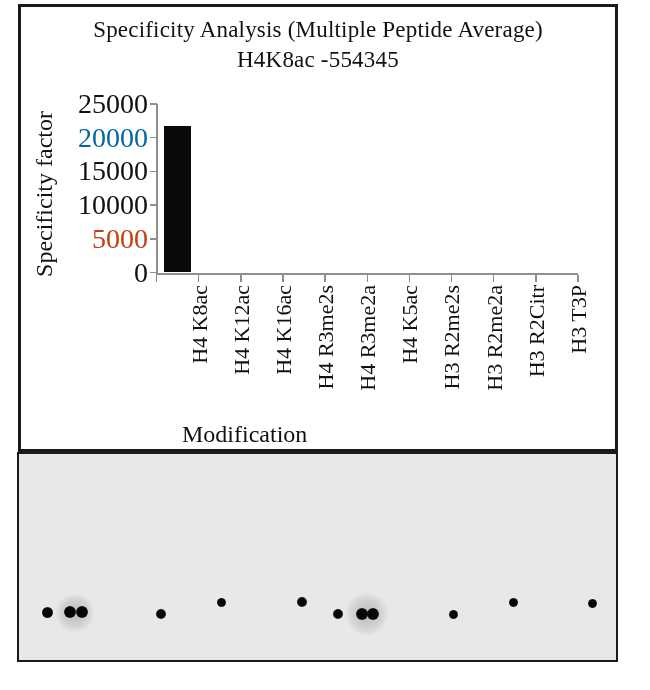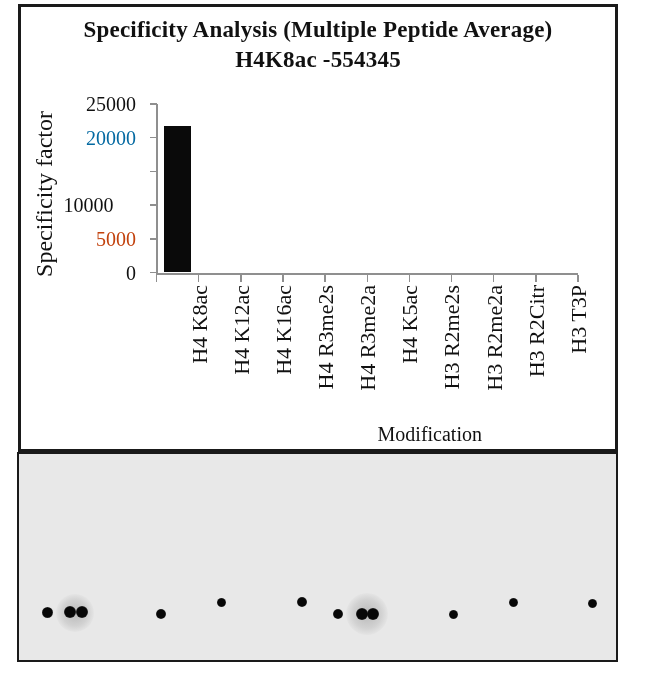--- a/index.html
+++ b/index.html
@@ -7,40 +7,40 @@
     width:650px;height:690px;position:relative;overflow:hidden;
     font-family:"Liberation Serif","DejaVu Serif",serif;color:#111;
   }
   .panel{position:absolute;box-sizing:border-box;}
   #chart-panel{
     left:18px;top:4px;width:600px;height:448px;
     border:3px solid #1a1a1a;background:#ffffff;
   }
   #chart-title{
     position:absolute;left:0;top:8px;width:100%;text-align:center;
-    font-weight:bold;font-size:23px;line-height:30px;letter-spacing:.2px;
+    font-weight:normal;font-size:23px;line-height:30px;letter-spacing:.2px;
   }
   #y-axis-title{
     position:absolute;left:23px;top:187px;width:0;height:0;overflow:visible;
   }
   #y-axis-title > span{
     position:absolute;left:-110px;top:-15px;width:220px;height:30px;
     line-height:30px;text-align:center;font-size:24px;white-space:nowrap;
     transform:rotate(-90deg);display:block;
   }
   #x-axis-title{
-    position:absolute;left:161px;top:413px;width:300px;text-align:right;
-    font-size:20px;line-height:28px;
+    position:absolute;left:161px;top:413px;width:300px;text-align:left;
+    font-size:24px;line-height:28px;
   }
   #plot{position:absolute;left:0;top:0;width:100%;height:100%;}
   .axis-line{position:absolute;background:#8f8f8f;}
   .tick{position:absolute;background:#8f8f8f;}
   .ytick-label{
-    position:absolute;width:95px;text-align:right;font-size:20px;
-    line-height:22px;left:20px;
+    position:absolute;width:95px;text-align:right;font-size:28px;
+    line-height:22px;left:32px;
   }
   .bar{position:absolute;background:#0a0a0a;}
   .cat-label{
     position:absolute;width:130px;height:22px;line-height:22px;
     text-align:right;font-size:22px;white-space:nowrap;
     transform-origin:top right;transform:rotate(-90deg);
   }
   #blot-panel{
     left:17px;top:452px;width:601px;height:210px;
     border:2.5px solid #1a1a1a;background:#e8e8e8;
@@ -60,22 +60,23 @@
     <span>Specificity factor</span>
   </div>
   <div id="plot">
       <div class="axis-line" style="left: 134.5px; top: 97px; width: 2px; height: 170.5px; background: rgb(143, 143, 143);"></div>
       <div class="axis-line" style="left: 135.5px; top: 265.5px; width: 421.5px; height: 2px; background: rgb(143, 143, 143);"></div>
       <div class="tick" style="left: 128.5px; top: 264.75px; width: 7px; height: 1.5px; background: rgb(143, 143, 143);"></div>
       <div class="ytick-label" style="top: 254.5px; color: rgb(17, 17, 17);">0</div>
       <div class="tick" style="left: 128.5px; top: 231.05px; width: 7px; height: 1.5px; background: rgb(143, 143, 143);"></div>
       <div class="ytick-label" style="top: 220.8px; color: #c2410c;">5000</div>
       <div class="tick" style="left: 128.5px; top: 197.35px; width: 7px; height: 1.5px; background: rgb(143, 143, 143);"></div>
-      <div class="ytick-label" style="top: 187.1px; color: rgb(17, 17, 17); text-align: center;">10000</div>
+      <div class="ytick-label" style="top: 187.1px; color: rgb(17, 17, 17);">10000</div>
       <div class="tick" style="left: 128.5px; top: 163.65px; width: 7px; height: 1.5px; background: rgb(143, 143, 143);"></div>
+      <div class="ytick-label" style="top: 153.4px; color: rgb(17, 17, 17);">15000</div>
       <div class="tick" style="left: 128.5px; top: 129.95px; width: 7px; height: 1.5px; background: rgb(143, 143, 143);"></div>
       <div class="ytick-label" style="top: 119.7px; color: #0369a1;">20000</div>
       <div class="tick" style="left: 128.5px; top: 96.25px; width: 7px; height: 1.5px; background: rgb(143, 143, 143);"></div>
       <div class="ytick-label" style="top: 86px; color: rgb(17, 17, 17);">25000</div>
       <div class="tick" style="left: 134.75px; top: 267.5px; width: 1.5px; height: 7px; background: rgb(143, 143, 143);"></div>
       <div class="tick" style="left: 176.9px; top: 267.5px; width: 1.5px; height: 7px; background: rgb(143, 143, 143);"></div>
       <div class="tick" style="left: 219.05px; top: 267.5px; width: 1.5px; height: 7px; background: rgb(143, 143, 143);"></div>
       <div class="tick" style="left: 261.2px; top: 267.5px; width: 1.5px; height: 7px; background: rgb(143, 143, 143);"></div>
       <div class="tick" style="left: 303.35px; top: 267.5px; width: 1.5px; height: 7px; background: rgb(143, 143, 143);"></div>
       <div class="tick" style="left: 345.5px; top: 267.5px; width: 1.5px; height: 7px; background: rgb(143, 143, 143);"></div>

